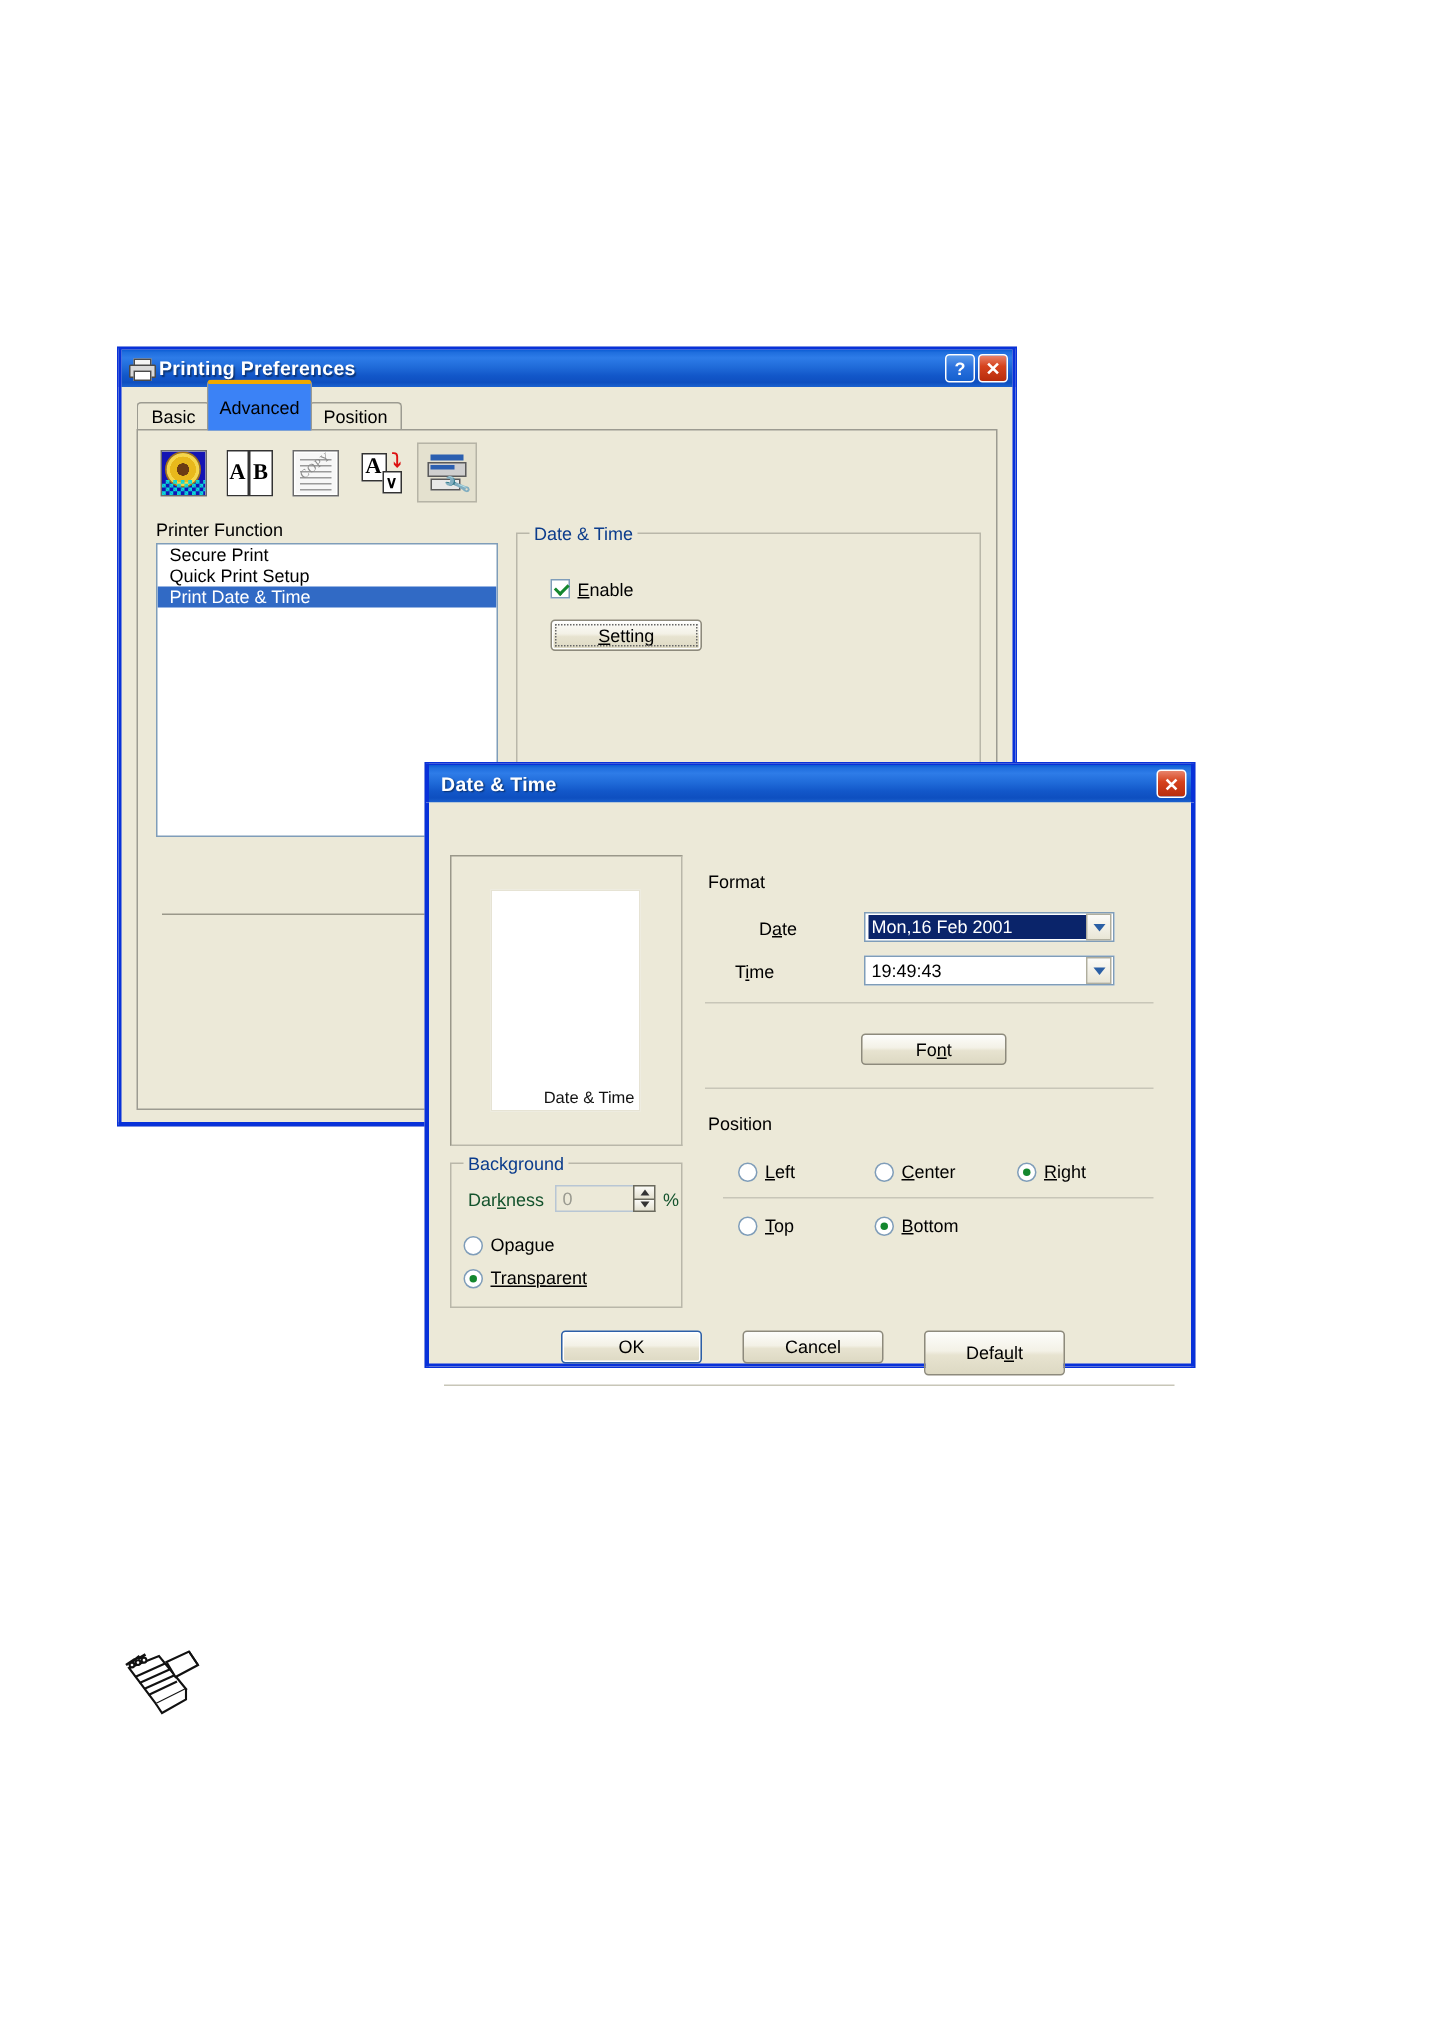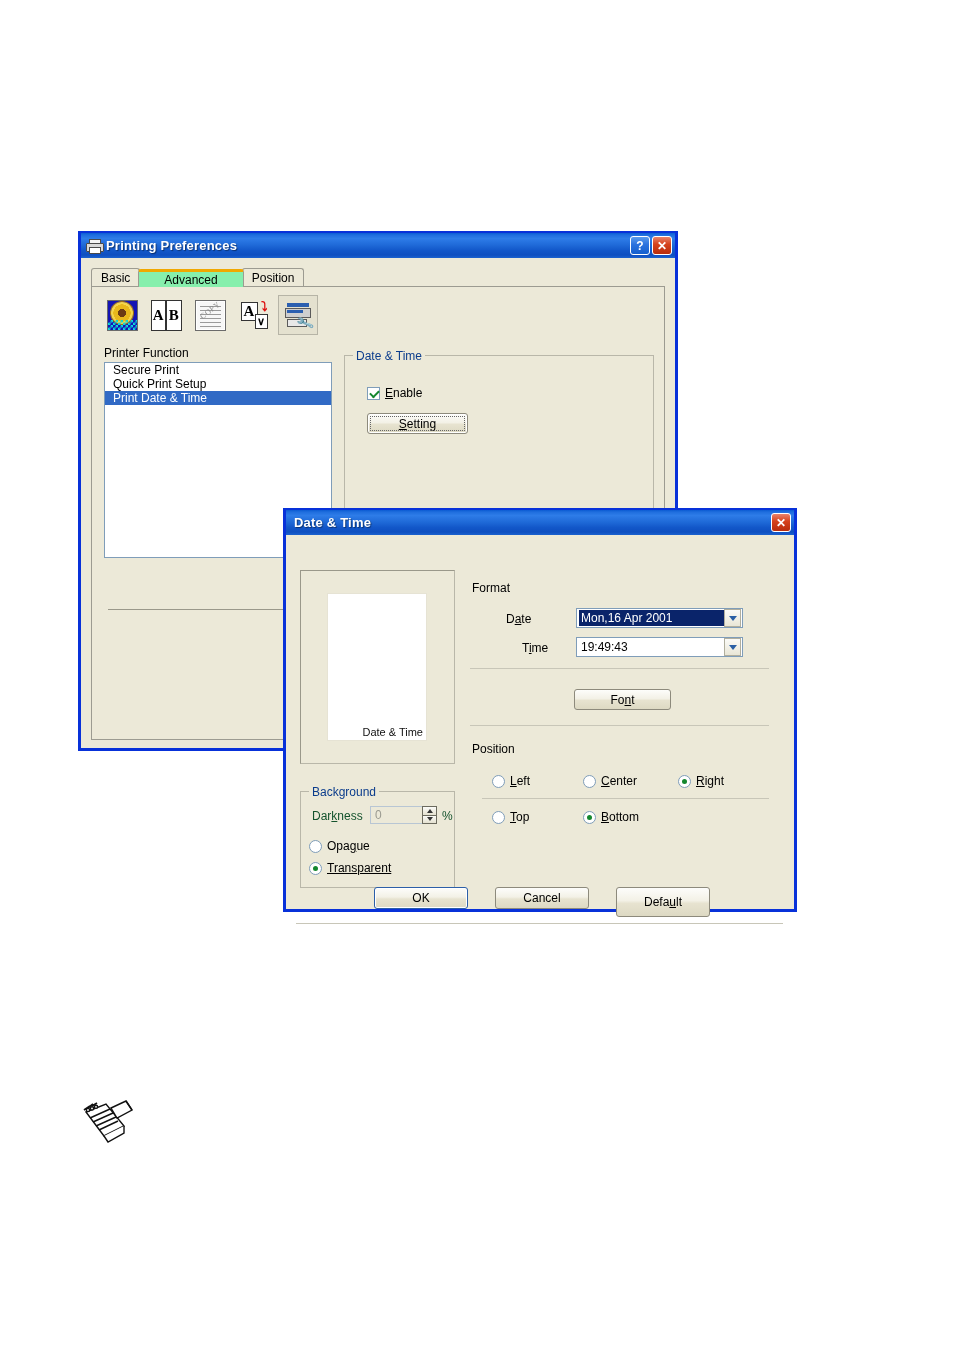--- a/index.html
+++ b/index.html
@@ -116,29 +116,29 @@
     border-radius: 3px 3px 0 0;
     display: flex;
     align-items: center;
     font-size: 12px;
     margin-right: -1px;
     box-sizing: border-box;
     cursor: default;
     color: #000;
   }
   .tab.active {
-    height: 18px;
-    background: #86efac;
+    height: 34px;
+    background: #3b82f6;
     border-top: 3px solid #f0a800;
     border-left: 1px solid #9c9b91;
     border-right: 1px solid #9c9b91;
     z-index: 3;
     margin-left: -1px;
     margin-right: -2px;
-    padding: 0 25px;
+    padding: 0 7px;
   }
 
   .tabpage {
     position: absolute;
     left: 10px;
     top: 28px;
     right: 10px;
     bottom: 8px;
     background: #ece9d8;
     border: 1px solid #9c9b91;
@@ -265,21 +265,21 @@
   .lb-item {
     height: 14px;
     line-height: 14px;
     padding: 0 8px;
     font-size: 12px;
     white-space: nowrap;
     cursor: default;
   }
   .lb-item.sel { background: #316ac5; color: #ffffff; }
 
-  .chk-row { position:absolute; display:flex; align-items:flex-end; gap:5px; cursor:default;}
+  .chk-row { position:absolute; display:flex; align-items:flex-start; gap:5px; cursor:default;}
   .chkbox {
     width: 13px; height: 13px; background:#fff;
     border:1px solid #7f9db9; box-sizing:border-box;
     display:flex; align-items:center; justify-content:center;
     position: relative;
   }
   .chkbox.checked::after {
     content:"";
     position:absolute;
     left: 2px; top: 2px;
@@ -555,27 +555,27 @@
         <span class="preview-dt">Date &amp; Time</span>
       </div>
     </div>
 
     <div class="lbl" style="left:186px; top:46px;">Format</div>
 
     <div class="lbl" style="left:220px; top:77px;">
       D<u>a</u>te
     </div>
     <div class="combo" style="left:290px; top:73px; width:167px;">
-      <span class="cval selected">Mon,16 Apr 2001</span>
+      <span class="cval selected">Mon,16 Feb 2001</span>
       <span class="carrow">
           <i class="chev"></i>
         </span>
     </div>
 
-    <div class="lbl" style="left:236px; top:106px;text-align:center;">
+    <div class="lbl" style="left:204px; top:106px;text-align:center;">
       T<u>i</u>me
     </div>
     <div class="combo" style="left:290px; top:102px; width:167px;">
       <span class="cval">19:49:43</span>
       <span class="carrow">
           <i class="chev"></i>
         </span>
     </div>
 
     <div class="sep-line" style="left:184px; top:133px; width:299px;"></div>
@@ -605,21 +605,21 @@
 
     <div class="radio-row" style="left:206px; top:275px;">
       <span class="radio"></span>
       <span><u>T</u>op</span>
     </div>
     <div class="radio-row" style="left:297px; top:275px;">
       <span class="radio on"></span>
       <span><u>B</u>ottom</span>
     </div>
 
-    <div class="grp" style="left:14px; top:256px; width:155px; height:97px;">
+    <div class="grp" style="left:14px; top:240px; width:155px; height:97px;">
       <span class="grp-label">Background</span>
 
       <div class="lbl disabled" style="left:11px; top:17px;">
         Dar<u>k</u>ness
       </div>
 
       <div class="spin" style="left:69px; top:14px;">
         <span class="sfield">0</span>
         <span class="sbtns">
           <span class="sbtn">

